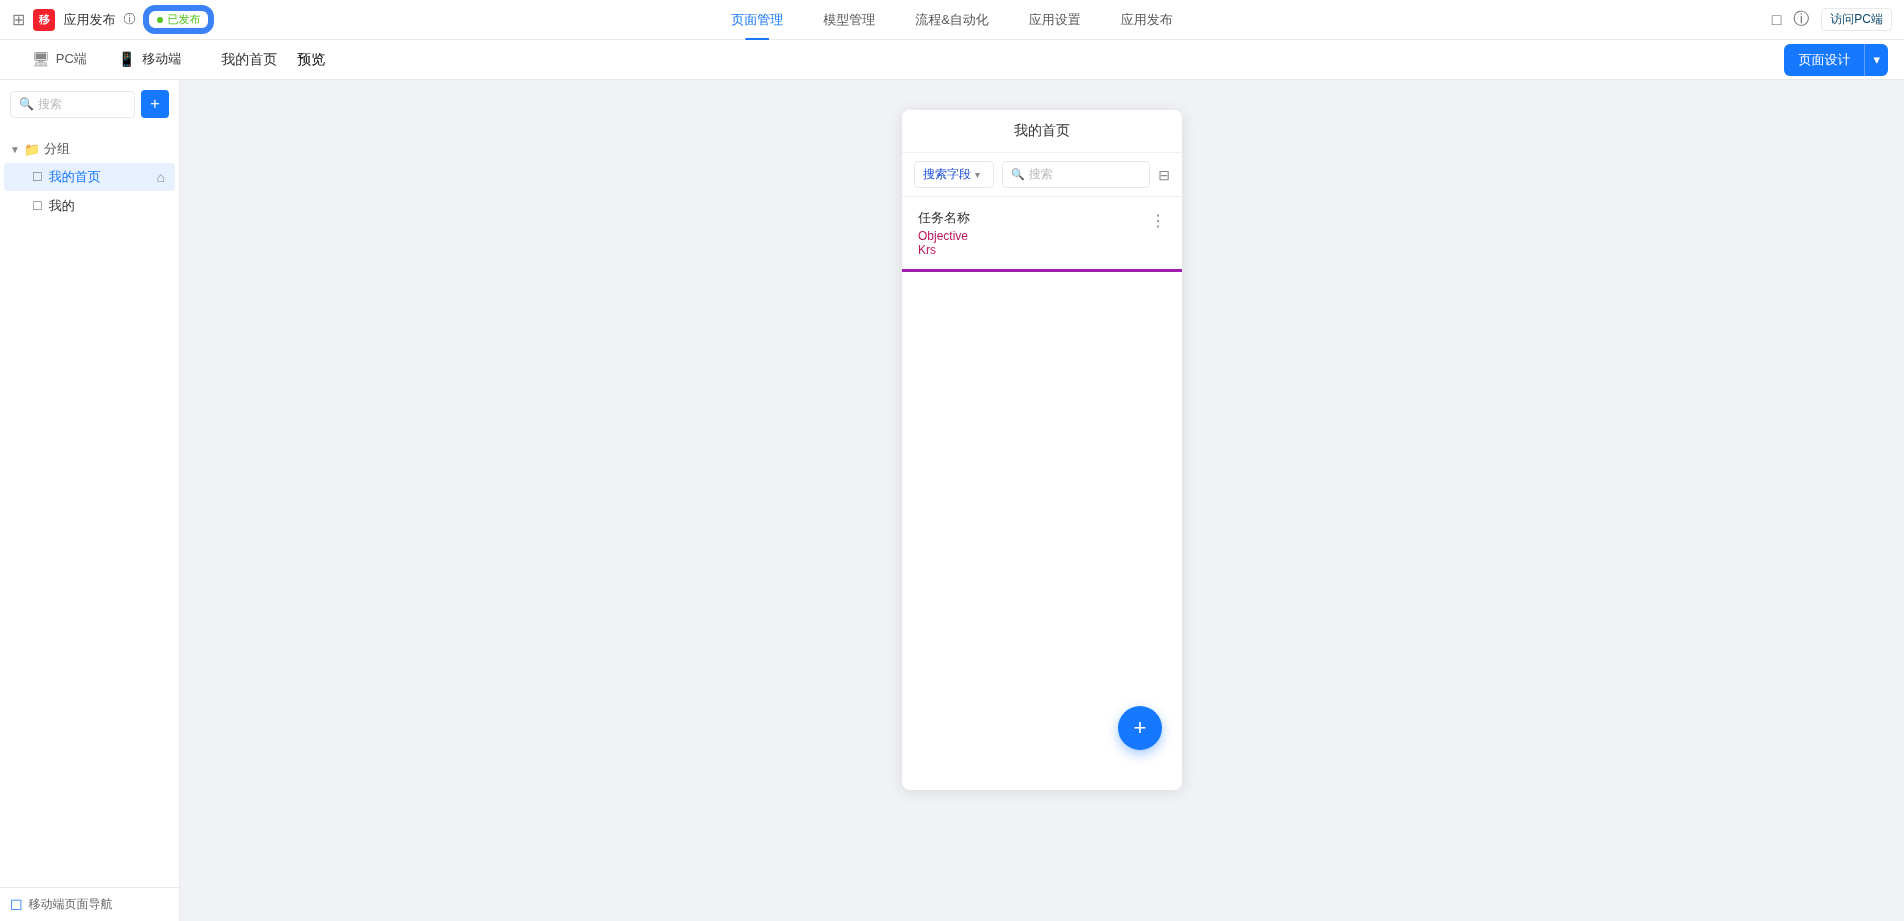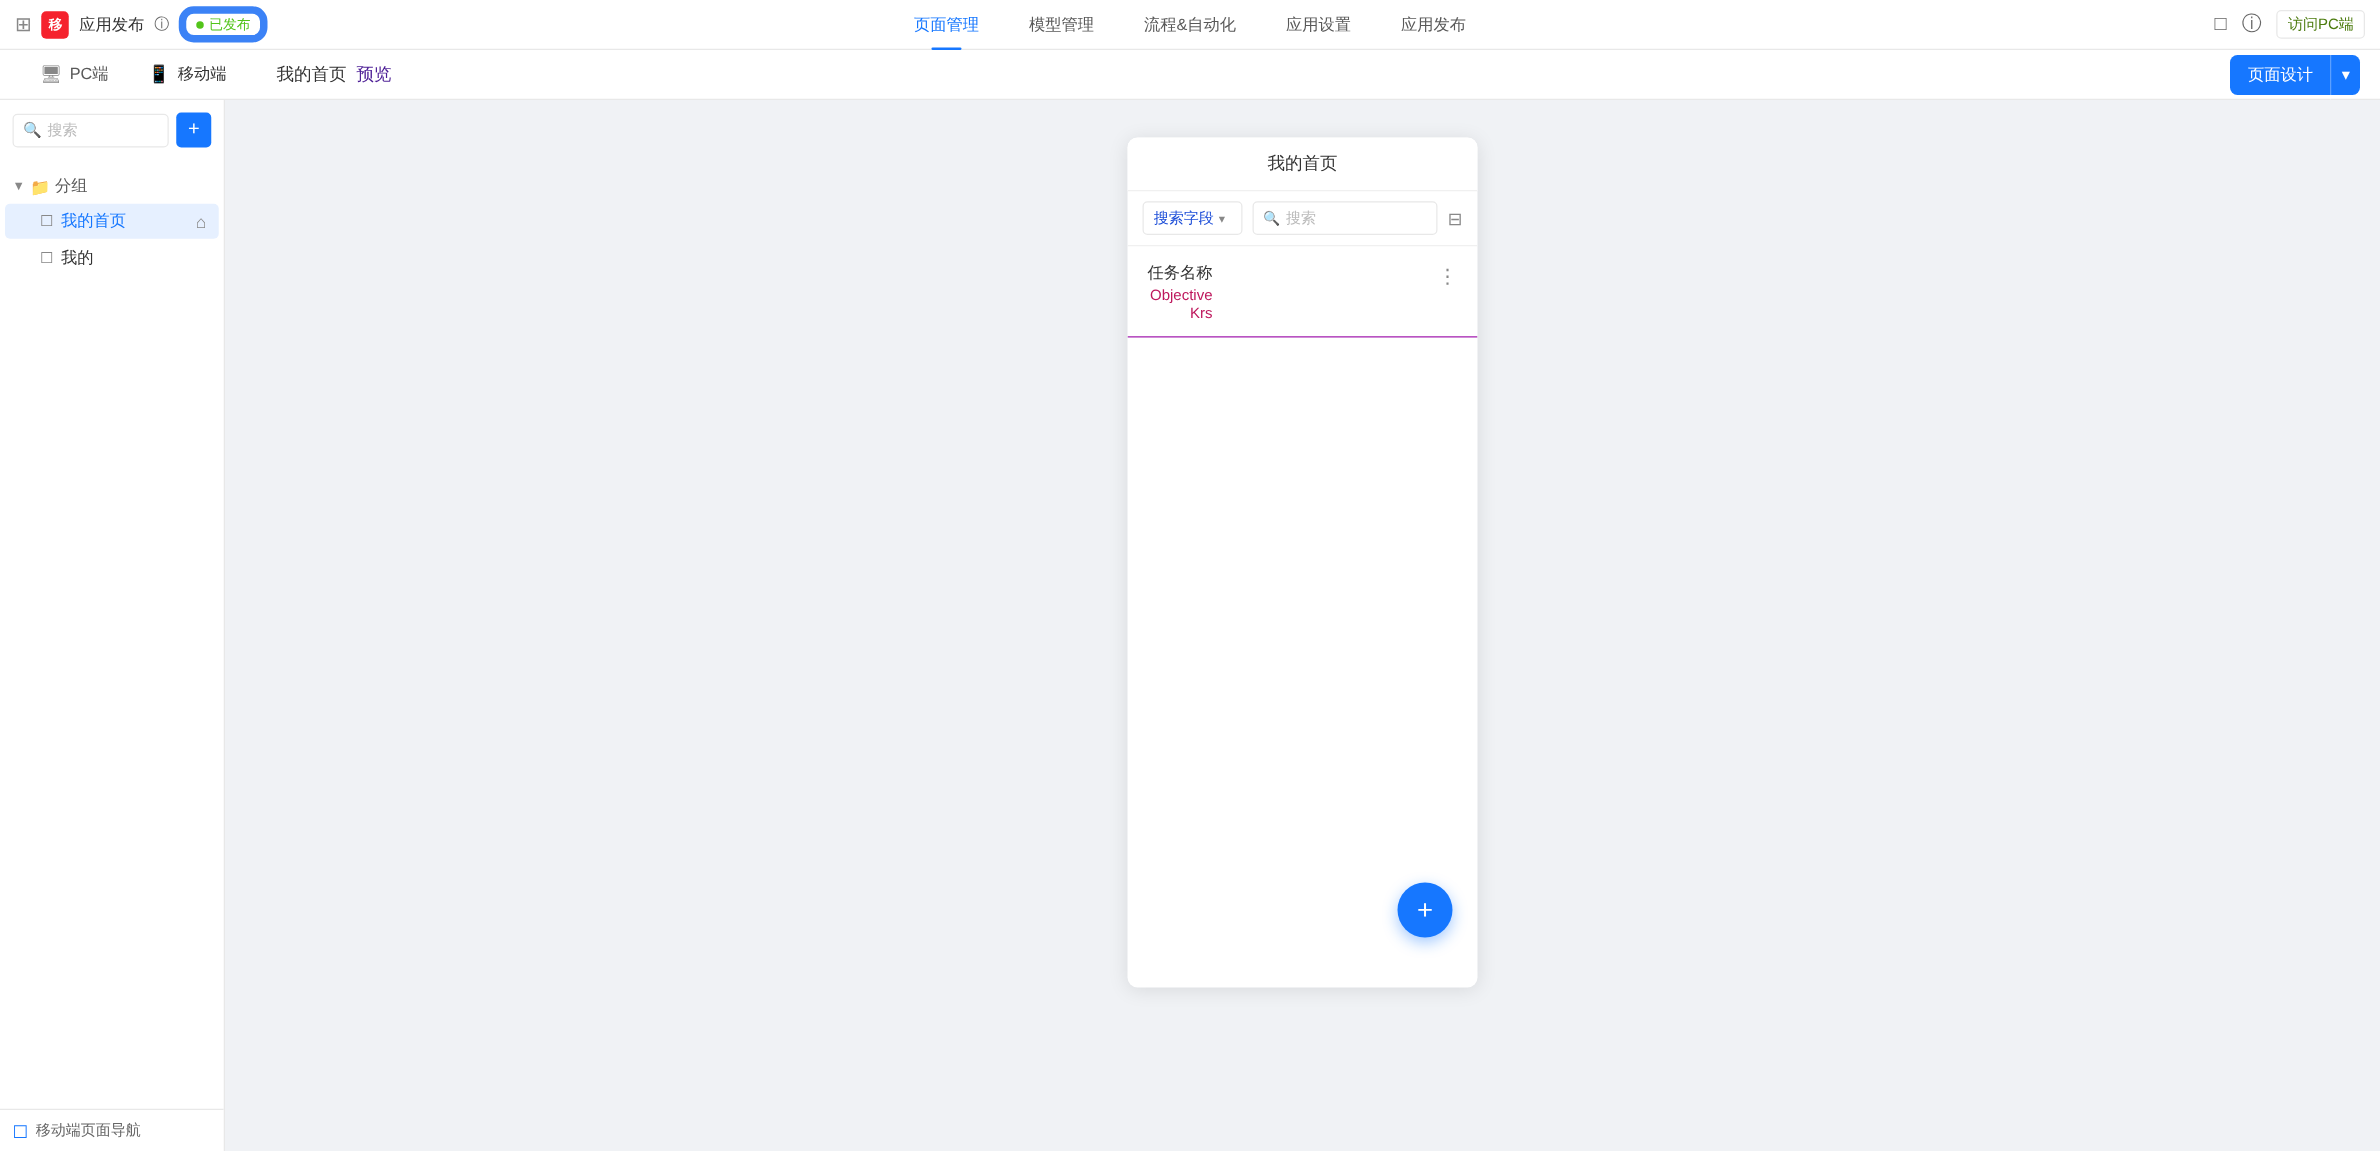--- a/index.html
+++ b/index.html
@@ -19,34 +19,34 @@
     .published-badge { display: flex; align-items: center; gap: 4px; border: 6px solid #3b82f6; color: #52c41a; border-radius: 12px; padding: 1px 8px; font-size: 11px; cursor: pointer; }
     .published-dot { width: 6px; height: 6px; background: #52c41a; border-radius: 50%; }
 
     .top-nav-center { position: absolute; left: 50%; transform: translateX(-50%); display: flex; align-items: center; gap: 0; }
     .nav-item { padding: 0 20px; height: 40px; display: flex; align-items: center; font-size: 13px; color: #595959; cursor: pointer; position: relative; }
     .nav-item.active { color: #1677ff; }
     .nav-item.active::after { content: ''; position: absolute; bottom: 0; left: 50%; transform: translateX(-50%); width: 24px; height: 2px; background: #1677ff; border-radius: 1px; }
 
     .top-nav-right { margin-left: auto; display: flex; align-items: center; gap: 12px; }
     .nav-icon-btn { color: #666; cursor: pointer; font-size: 16px; display: flex; align-items: center; }
-    .visit-pc-btn { color: #4d7c0f; font-size: 12px; cursor: pointer; border: 1px solid #e8e8e8; border-radius: 4px; padding: 2px 8px; background: #fff; }
+    .visit-pc-btn { color: #0c4a6e; font-size: 12px; cursor: pointer; border: 1px solid #e8e8e8; border-radius: 4px; padding: 2px 8px; background: #fff; }
 
     
     .sub-header {
       display: flex; align-items: center; height: 40px;
       background: #fff; border-bottom: 1px solid #e8e8e8;
       padding: 0 16px; gap: 0;
     }
     .view-tab { display: flex; align-items: center; gap: 6px; padding: 0 16px; height: 40px; font-size: 13px; color: #595959; cursor: pointer; border-bottom: 2px solid transparent; }
     .view-tab.active { color: #333; border-bottom-color: transparent; }
     .view-tab-icon { font-size: 14px; color: #888; }
 
     .breadcrumb { margin-left: 24px; font-size: 14px; color: #333; }
-    .breadcrumb-preview { color: #4c1d95; font-size: 14px; margin-left: 4px; }
+    .breadcrumb-preview { color: #000000; font-size: 14px; margin-left: 16px; }
 
     .page-design-btn-wrap { margin-left: auto; }
     .page-design-btn {
       display: flex; align-items: center; gap: 0;
       background: #1677ff; color: #fff; border: none; border-radius: 6px;
       height: 32px; cursor: pointer; font-size: 13px;
     }
     .page-design-main { padding: 0 14px; height: 44px; display: flex; align-items: center; border-right: 1px solid rgba(255,255,255,0.3); }
     .page-design-arrow { padding: 0 8px; height: 32px; display: flex; align-items: center; }
 
@@ -95,21 +95,21 @@
       box-shadow: 0 2px 16px rgba(0,0,0,0.1); overflow: hidden;
       min-height: 680px; display: flex; flex-direction: column; position: relative;
     }
     .mobile-title-bar { background: #fff; padding: 12px 16px; border-bottom: 1px solid #f0f0f0; font-size: 14px; font-weight: 500; color: #333; text-align: center; }
     .mobile-toolbar { display: flex; align-items: center; gap: 8px; padding: 8px 12px; border-bottom: 1px solid #f0f0f0; }
     .mobile-select { display: flex; align-items: center; gap: 4px; border: 1px solid #e8e8e8; border-radius: 4px; padding: 4px 8px; font-size: 12px; color: #333; background: #fff; min-width: 80px; cursor: pointer; }
     .mobile-select-arrow { color: #888; font-size: 10px; }
     .mobile-search { flex: 1; display: flex; align-items: center; gap: 4px; border: 1px solid #e8e8e8; border-radius: 4px; padding: 4px 8px; font-size: 12px; color: #bbb; }
     .mobile-filter-btn { color: #888; font-size: 14px; cursor: pointer; }
     .mobile-list { flex: 1; padding: 0; }
-    .mobile-list-item { padding: 12px 16px; border-bottom: 1px solid #a21caf; text-align: right; }
+    .mobile-list-item { padding: 12px 16px; border-bottom: 3px solid #a21caf; }
     .list-item-title { font-size: 13px; color: #333; margin-bottom: 2px; }
     .list-item-sub { font-size: 12px; color: #be185d; }
     .mobile-fab {
       position: absolute; bottom: 40px; right: 20px;
       width: 44px; height: 44px; background: #1677ff; border-radius: 50%;
       display: flex; align-items: center; justify-content: center;
       color: #fff; font-size: 22px; font-weight: 300;
       box-shadow: 0 4px 12px rgba(22,119,255,0.4); cursor: pointer;
     }
   </style>

